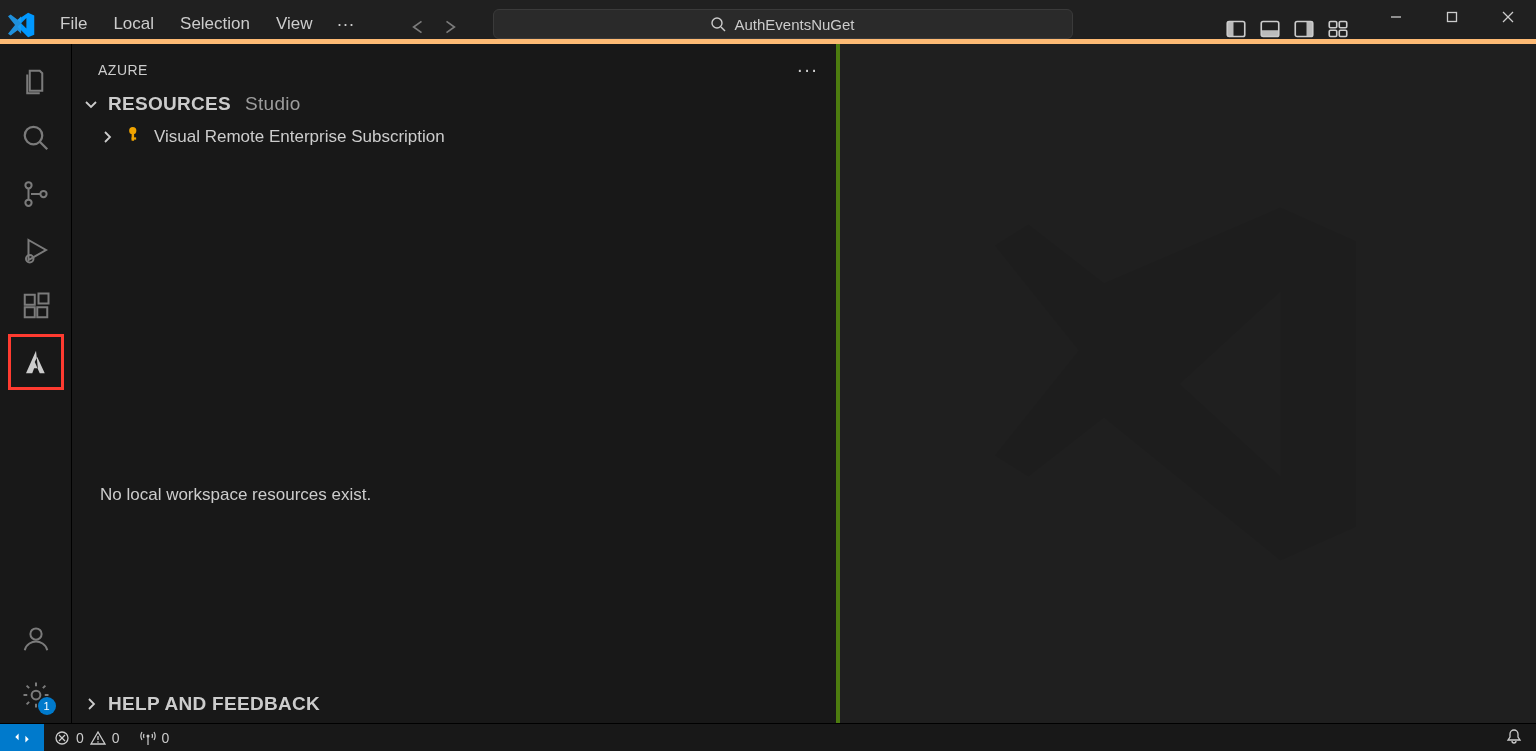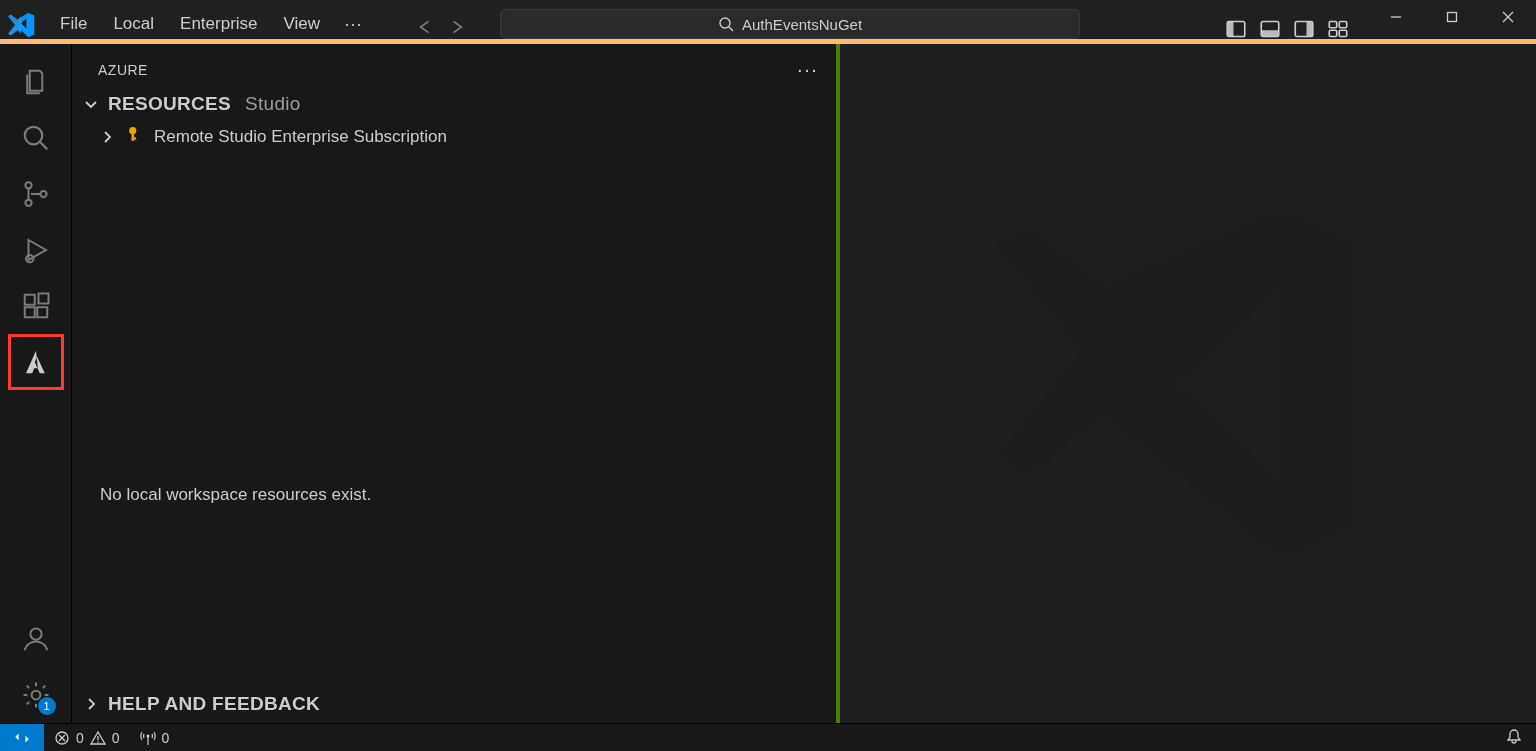--- a/index.html
+++ b/index.html
@@ -174,21 +174,21 @@
 <div class="titlebar">
   <div class="app-icon">
     <svg viewBox="0 0 32 32">
         <path fill="#0098ff" d="M23 2l7 3v22l-7 3-12-12 4-4 6 6V8l-6 6-4-4z"></path>
         <path fill="#1f9cf0" d="M11 10L3 4 0 6l8 10L0 26l3 2 8-6 4 4V6z" opacity="0.9"></path>
       </svg>
   </div>
   <div class="menu">
     <div class="menu-item">File</div>
     <div class="menu-item">Local</div>
-    <div class="menu-item">Enterprise</div>
+    <div class="menu-item">Selection</div>
     <div class="menu-item">View</div>
     <div class="menu-ellipsis">···</div>
   </div>
   <div class="nav-arrows">
     <div class="nav-arrow">
       <svg viewBox="0 0 16 16" width="18" height="18">
           <path fill="none" stroke="currentColor" stroke-width="1.5" d="M12 3 5 8l7 5"></path>
         </svg>
     </div>
     <div class="nav-arrow">
@@ -332,21 +332,21 @@
             <path fill="none" stroke="currentColor" stroke-width="1.8" d="M6 3l5 5-5 5"></path>
           </svg>
       </span>
       <span class="key-icon">
         <svg viewBox="0 0 16 16" width="18" height="18">
             <circle cx="6" cy="5" r="3.2" fill="currentColor"></circle>
             <rect x="5" y="7" width="2.2" height="7" fill="currentColor"></rect>
             <rect x="5" y="11" width="4" height="2" fill="currentColor"></rect>
           </svg>
       </span>
-      <span>Remote Studio Enterprise Subscription</span>
+      <span>Visual Remote Enterprise Subscription</span>
     </div>
     <div class="resources-area"></div>
 
     <div class="workspace-area">
       <div class="section-body">No local workspace resources exist.</div>
     </div>
 
     <div class="help-area">
       <div class="section-header">
         <span class="chevron">

